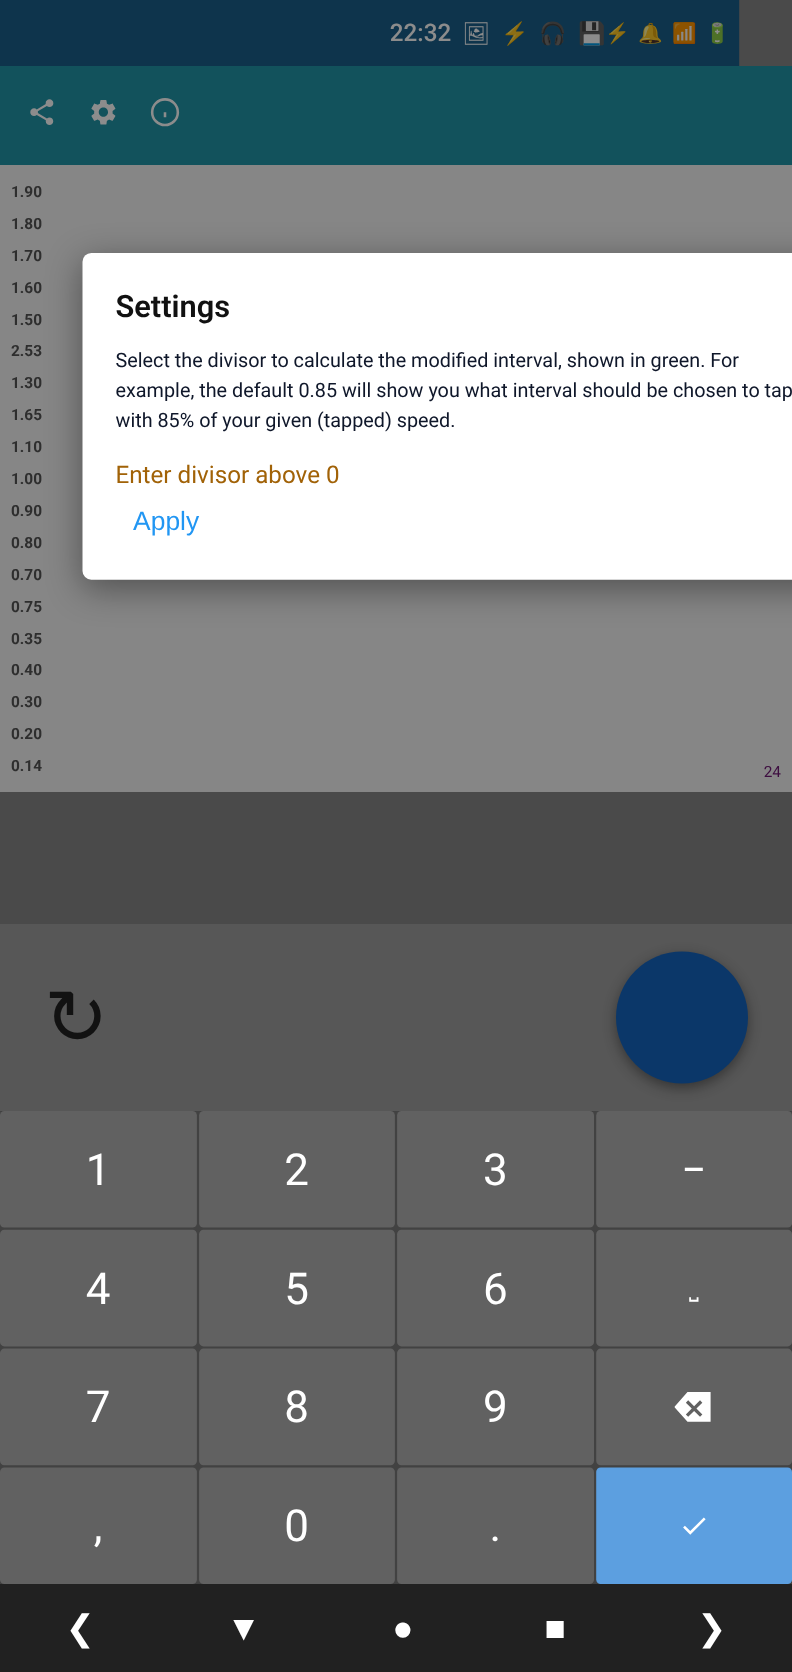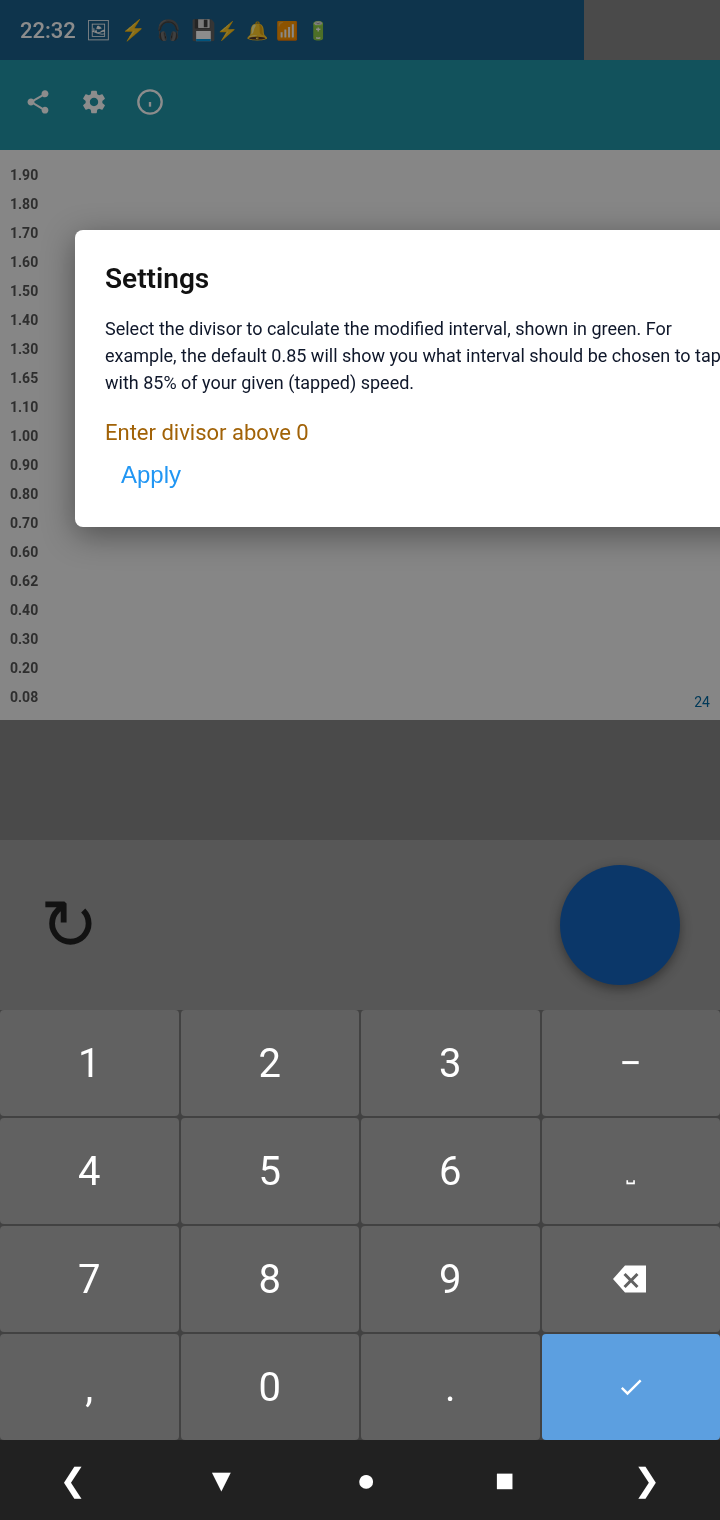--- a/index.html
+++ b/index.html
@@ -8,27 +8,27 @@
       width: 720px;
       height: 1520px;
       overflow: hidden;
       font-family: 'Roboto', Arial, sans-serif;
       background: #888;
       position: relative;
     }
 
     
     .status-bar {
-      width: 584px;
+      width: 672px;
       height: 60px;
       background: #1a5f8a;
       display: flex;
       align-items: center;
-      justify-content: flex-start;
-      padding: 0 20px;
+      justify-content: flex-end;
+      padding: 0 8px;
       position: relative;
       z-index: 10;
     }
     .status-left {
       display: flex;
       align-items: center;
       gap: 10px;
       color: white;
       font-size: 22px;
       font-weight: 500;
@@ -104,21 +104,21 @@
       width: 60px;
       height: 3px;
       background: #4caf50;
       top: 200px;
     }
     .chart-x-label {
       position: absolute;
       right: 10px;
       bottom: 10px;
       font-size: 14px;
-      color: #0369a1;
+      color: #701a75;
     }
 
     
     .overlay {
       position: absolute;
       top: 0;
       left: 0;
       width: 720px;
       height: 1010px;
       background: rgba(0,0,0,0.45);
@@ -300,34 +300,34 @@
   </div>
 </div>
 
 <div class="chart-area">
   <div class="chart-y-axis">
     <span class="chart-y-label">1.90</span>
     <span class="chart-y-label">1.80</span>
     <span class="chart-y-label">1.70</span>
     <span class="chart-y-label">1.60</span>
     <span class="chart-y-label">1.50</span>
-    <span class="chart-y-label">1.40</span>
+    <span class="chart-y-label">2.53</span>
     <span class="chart-y-label">1.30</span>
     <span class="chart-y-label">1.65</span>
     <span class="chart-y-label">1.10</span>
     <span class="chart-y-label">1.00</span>
     <span class="chart-y-label">0.90</span>
     <span class="chart-y-label">0.80</span>
     <span class="chart-y-label">0.70</span>
-    <span class="chart-y-label">0.60</span>
-    <span class="chart-y-label">0.62</span>
+    <span class="chart-y-label">0.75</span>
+    <span class="chart-y-label">0.35</span>
     <span class="chart-y-label">0.40</span>
     <span class="chart-y-label">0.30</span>
     <span class="chart-y-label">0.20</span>
-    <span class="chart-y-label">0.08</span>
+    <span class="chart-y-label">0.14</span>
     <span class="chart-y-label">0.00</span>
   </div>
   <div class="green-line"></div>
   <span class="chart-x-label">24</span>
 </div>
 
 <div class="overlay"></div>
 
 <div class="dialog">
   <div class="dialog-title">Settings</div>

